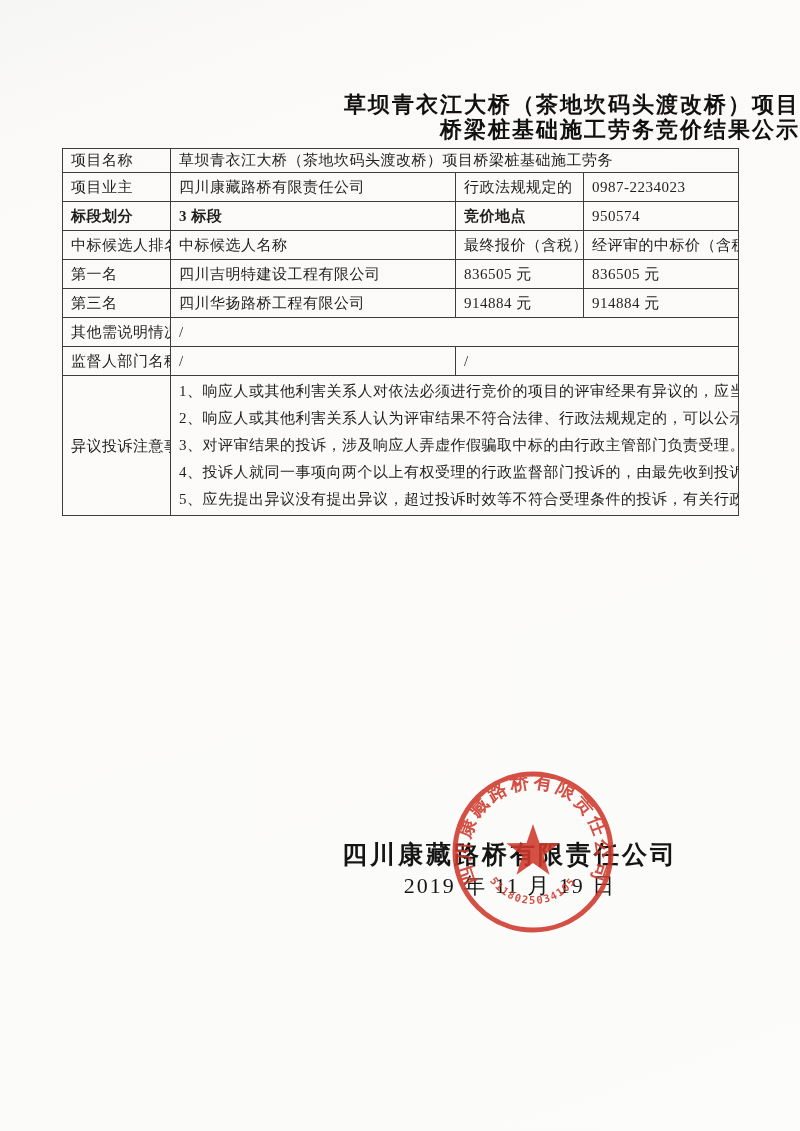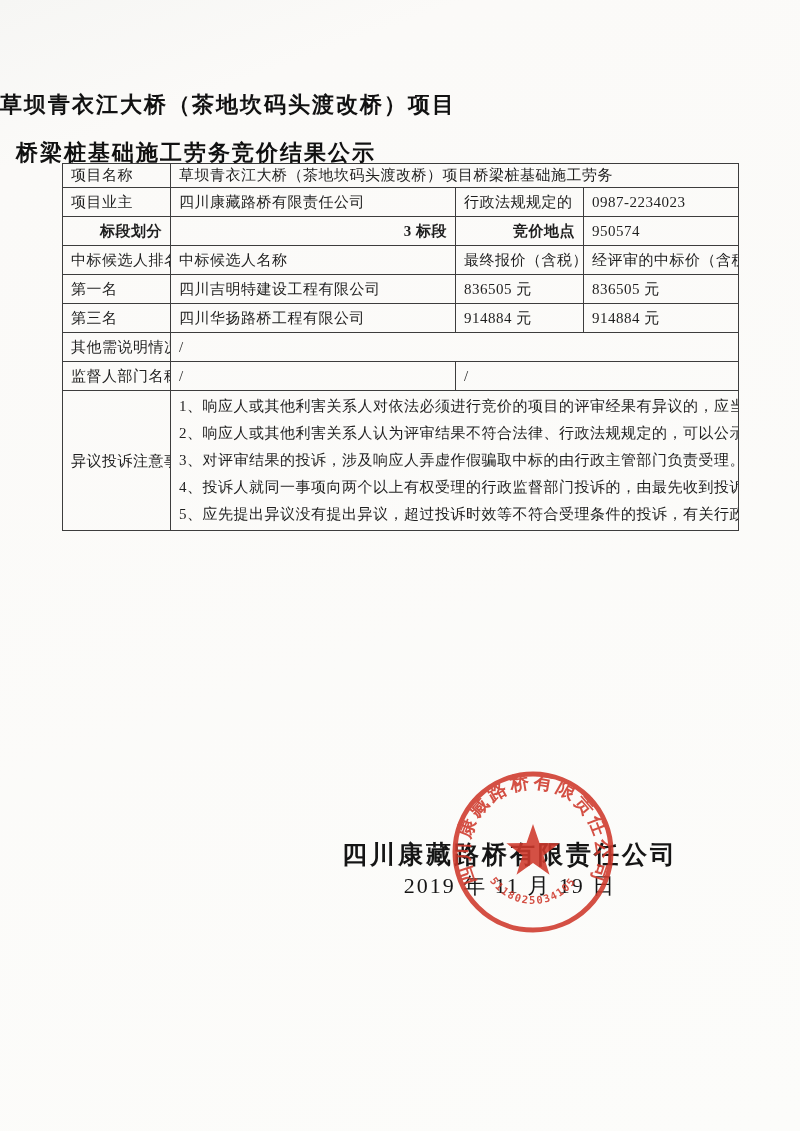--- a/index.html
+++ b/index.html
@@ -10,49 +10,49 @@
     height: 1131px;
     margin: 0 auto;
     background: linear-gradient(160deg, #f6f6f4 0%, #fbfaf8 12%, #fcfcfa 100%);
     overflow: hidden;
     color: #1e1e1e;
     font-family: "Liberation Serif", "DejaVu Serif", serif;
   }
   .doc-title {
     position: absolute;
     left: 0; right: 0;
-    text-align: left;
+    text-align: right;
     font-family: "Liberation Sans", "DejaVu Sans", sans-serif;
     font-weight: bold;
     font-size: 22px;
     letter-spacing: 2px;
     color: #111;
   }
   .doc-title.line1 { top: 90px; }
-  .doc-title.line2 { top: 138px; margin-left: 16px; }
+  .doc-title.line2 { top: 115px; margin-left: 16px; }
 
   table.result {
     position: absolute;
-    left: 62px; top: 163px;
+    left: 62px; top: 148px;
     width: 676px;
     border-collapse: collapse;
     table-layout: fixed;
   }
   table.result td {
     border: 1px solid #3d3d3d;
     font-size: 15px;
     letter-spacing: 0.5px;
     padding: 2px 8px;
     vertical-align: middle;
     overflow: hidden;
     white-space: nowrap;
   }
   tr.r-short td { height: 24px; }
   tr.r-std td   { height: 29px; }
-  td.bold { font-weight: bold; text-align: right; }
+  td.bold { font-weight: bold; }
   td.notice-label {
     vertical-align: middle;
     white-space: normal;
     line-height: 30px;
   }
   td.notice-body {
     vertical-align: top;
     white-space: normal;
     padding: 6px 10px 6px 10px;
   }

